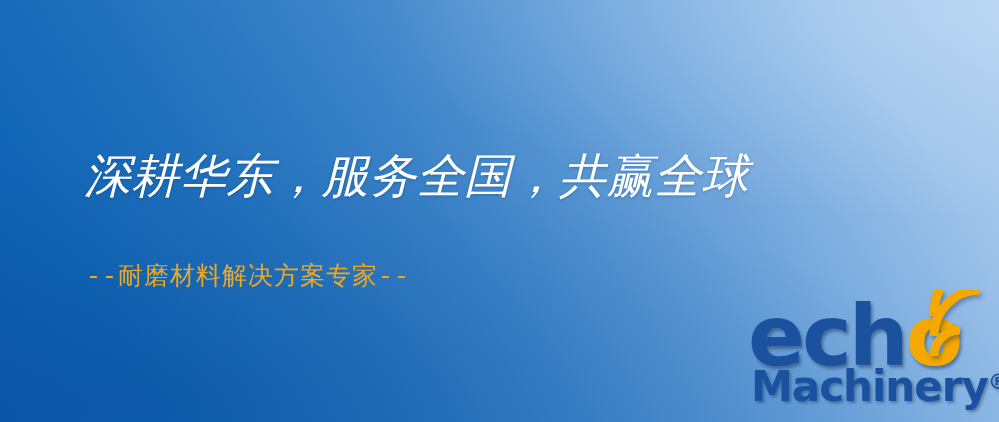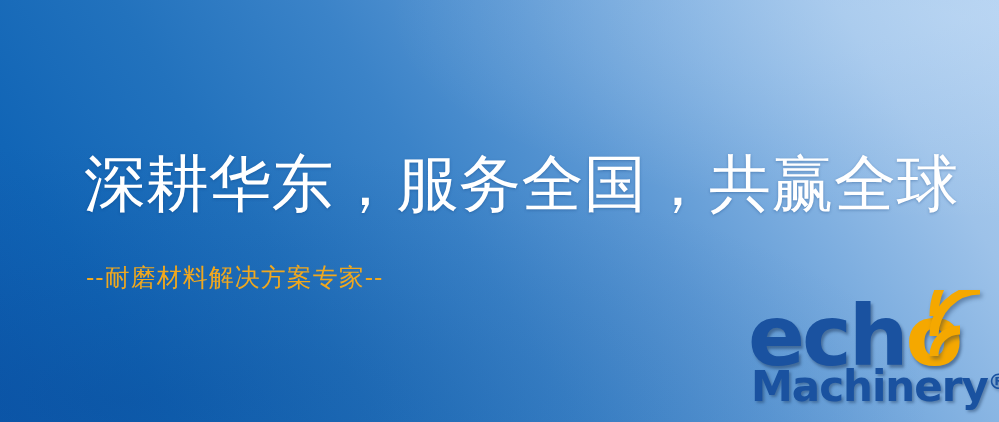--- a/index.html
+++ b/index.html
@@ -36,34 +36,35 @@
       radial-gradient(120% 90% at 12% 95%, rgba(5,60,135,0.28) 0%, rgba(5,60,135,0.10) 38%, rgba(5,60,135,0) 68%),
       radial-gradient(95% 80% at 96% 4%, rgba(215,235,255,0.30) 0%, rgba(215,235,255,0) 60%);
     pointer-events: none;
   }
 
   .headline {
     position: absolute;
     left: 84px;
     top: 152px;
     font-family: "Liberation Serif", "DejaVu Serif", serif;
-    font-size: 62px;
+    font-size: 47px;
     line-height: 1.05;
     color: #ffffff;
     letter-spacing: 0.5px;
     white-space: nowrap;
     text-shadow: 0 1px 3px rgba(10,55,115,0.35);
     z-index: 3;
+    font-style: italic;
   }
 
   .subtitle {
     position: absolute;
     left: 86px;
     top: 264px;
-    font-family: Liberation Sans, sans-serif;
+    font-family: Liberation Mono, monospace;
     font-size: 25px;
     line-height: 1.1;
     color: #f0a81e;
     letter-spacing: 1px;
     white-space: nowrap;
     z-index: 3;
   }
 
   
   .logo {

